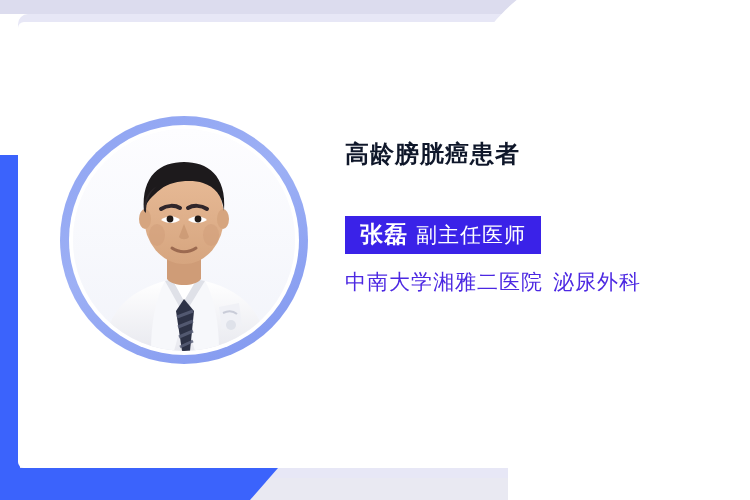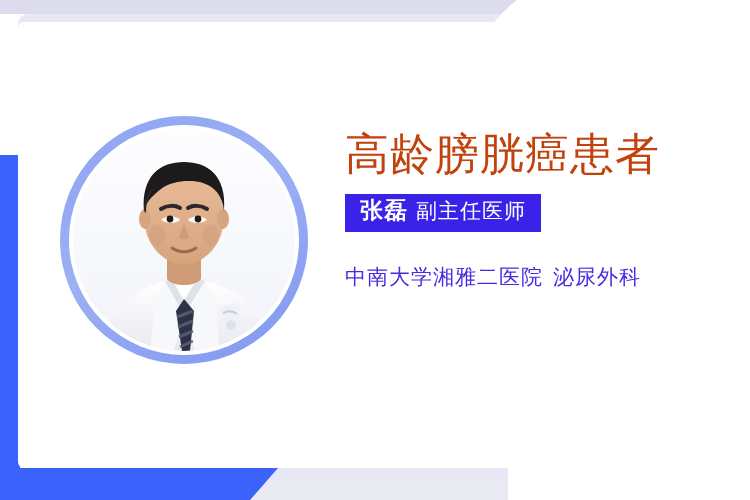--- a/index.html
+++ b/index.html
@@ -153,51 +153,50 @@
   
 
   .text-col {
     position: absolute;
     left: 345px;
     top: 132px;
     width: 390px;
   }
 
   .headline {
-    color: #c2410c;
-    font-size: 44px;
+    color: #0f172a;
+    font-size: 24px;
     line-height: 44px;
-    font-weight: 400;
+    font-weight: 700;
     letter-spacing: 1px;
     white-space: nowrap;
   }
 
   .badge {
     display: inline-block;
-    margin-top: 18px;
+    margin-top: 40px;
     background: #3a22e8;
     color: #ffffff;
     padding: 7px 15px 8px 15px;
     font-size: 21px;
     line-height: 1;
     letter-spacing: 1px;
     white-space: nowrap;
-    font-family: Liberation Mono, monospace;
   }
   .badge .name {
     font-weight: bold;
     font-size: 23px;
   }
   .badge .title-role {
     font-weight: normal;
     margin-left: 8px;
   }
 
   .affiliation {
-    margin-top: 32px;
+    margin-top: 15px;
     color: #4c28e2;
     font-size: 21px;
     line-height: 1.2;
     letter-spacing: 1px;
     white-space: nowrap;
   }
   .affiliation .dept { margin-left: 10px; }
 </style>
 </head>
 <body>

